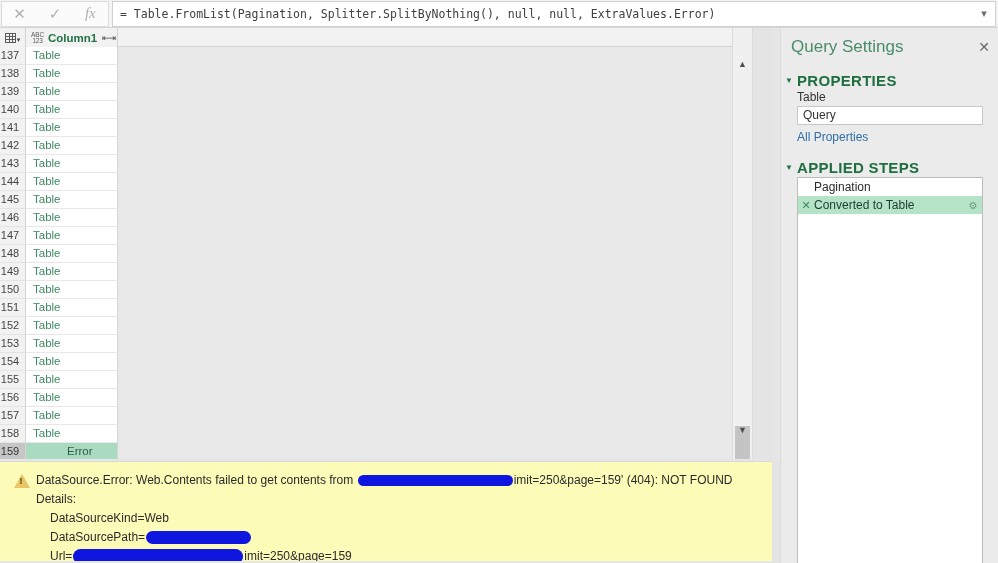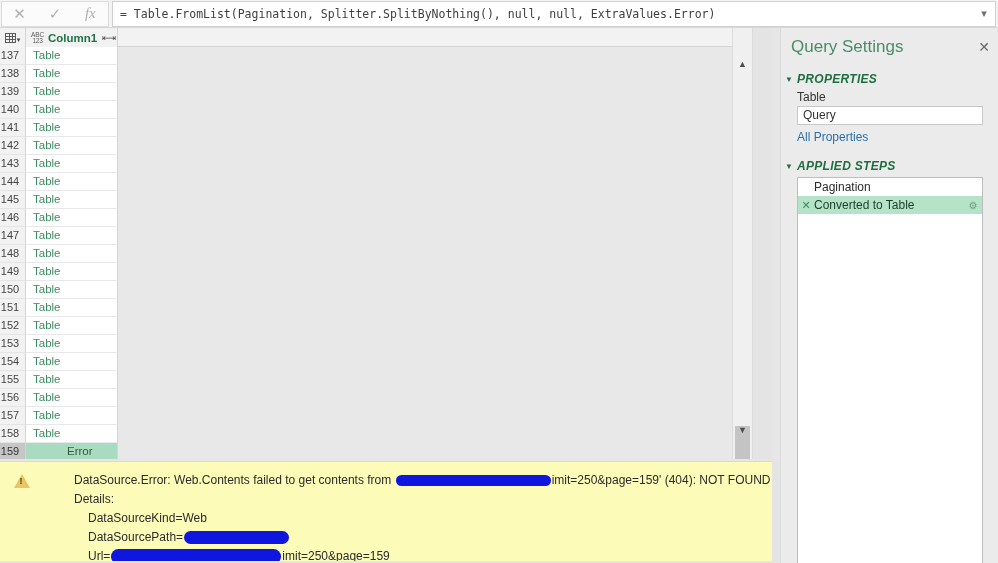--- a/index.html
+++ b/index.html
@@ -177,21 +177,20 @@
     content: "!";
     position: absolute; left: -2.5px; top: 3px;
     font-size: 9px; font-weight: bold; color: #5a4300;
     line-height: 1;
   }
   .err-line {
     position: relative;
     font-size: 12px; color: #2b2b2b;
     line-height: 19px; white-space: nowrap;
     padding-left: 36px;
-    margin-left: 38px;
   }
   .err-line.indent { padding-left: 50px; }
   .redact {
     display: inline-block;
     background: #0f16e0;
     vertical-align: middle;
     border-radius: 6px;
   }
   .redact.r1 { width: 155px; height: 11px; margin: 0 1px; }
   .redact.r2 { width: 105px; height: 13px; border-radius: 7px; margin: 0 1px; }
@@ -226,23 +225,22 @@
   }
   .qs-section {
     position: absolute; left: 0; width: 218px;
     display: flex; align-items: center;
   }
   .sec-caret {
     width: 16px; text-align: center;
     font-size: 8px; color: #217346;
   }
   .sec-label {
-    font-size: 12px; font-weight: bold; color: #1f6e40;
+    font-size: 15px; font-weight: bold; color: #1f6e40;
     letter-spacing: 0.3px;
-    font-style: italic;
   }
   #sec-properties { top: 44px; }
   #qs-name-label {
     position: absolute; left: 16px; top: 62px;
     font-size: 12px; color: #333;
   }
   #qs-name-input {
     position: absolute; left: 16px; top: 78px;
     width: 186px; height: 19px;
     background: #ffffff; border: 1px solid #c8c8c8;

